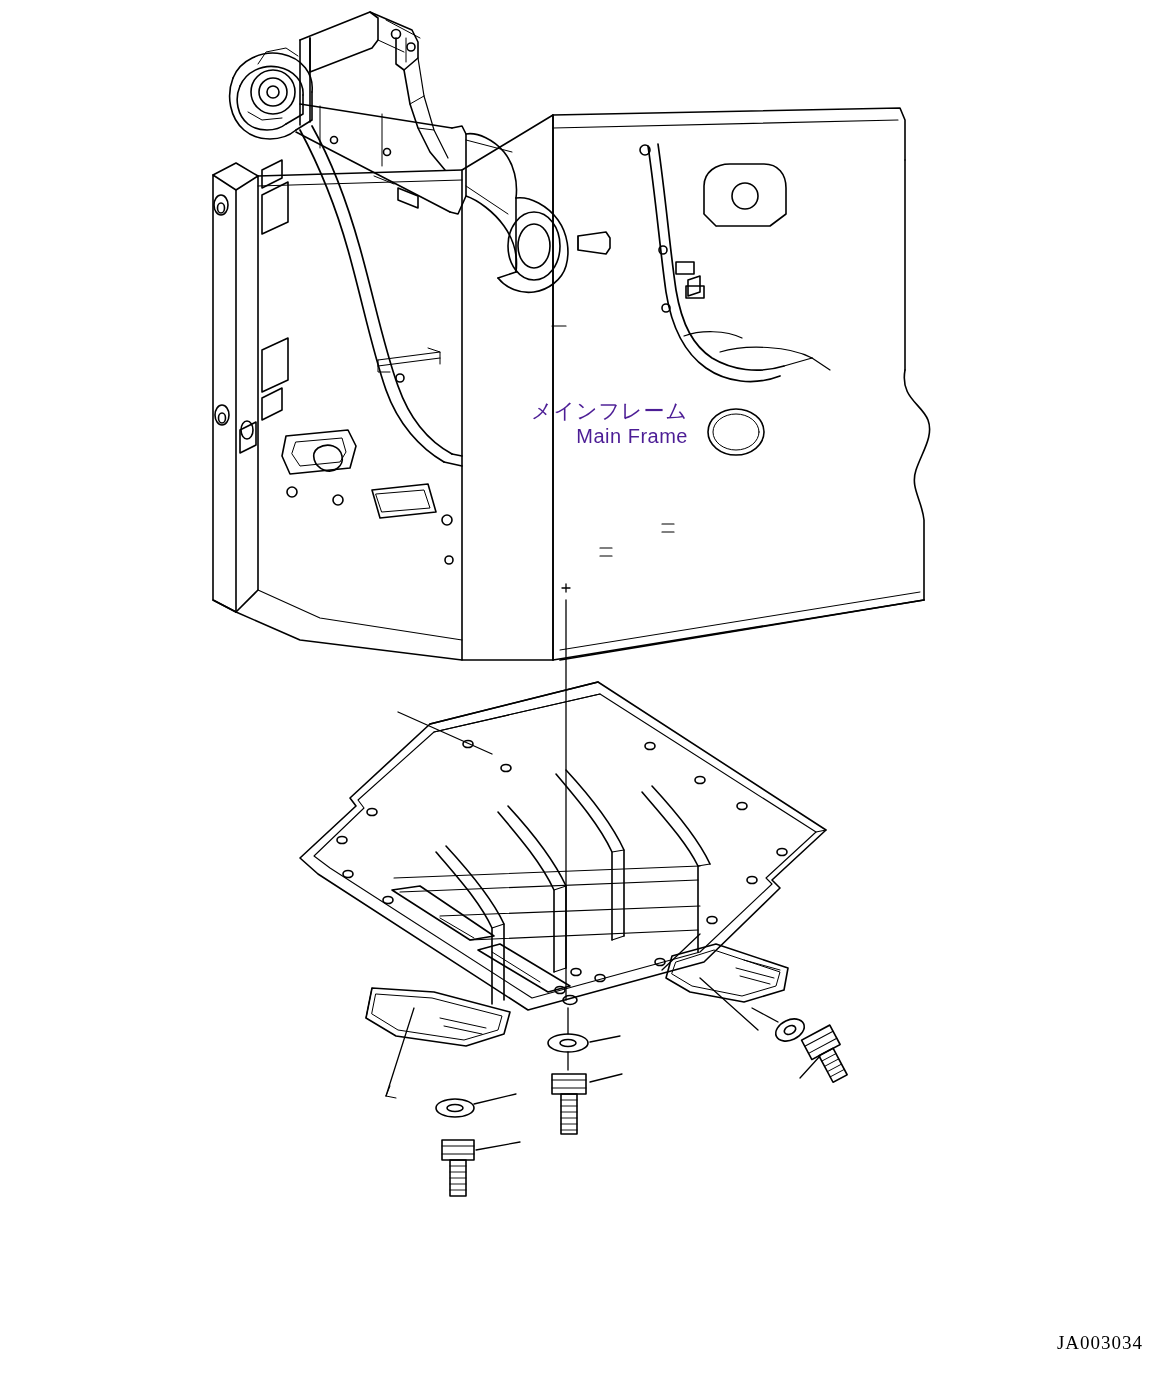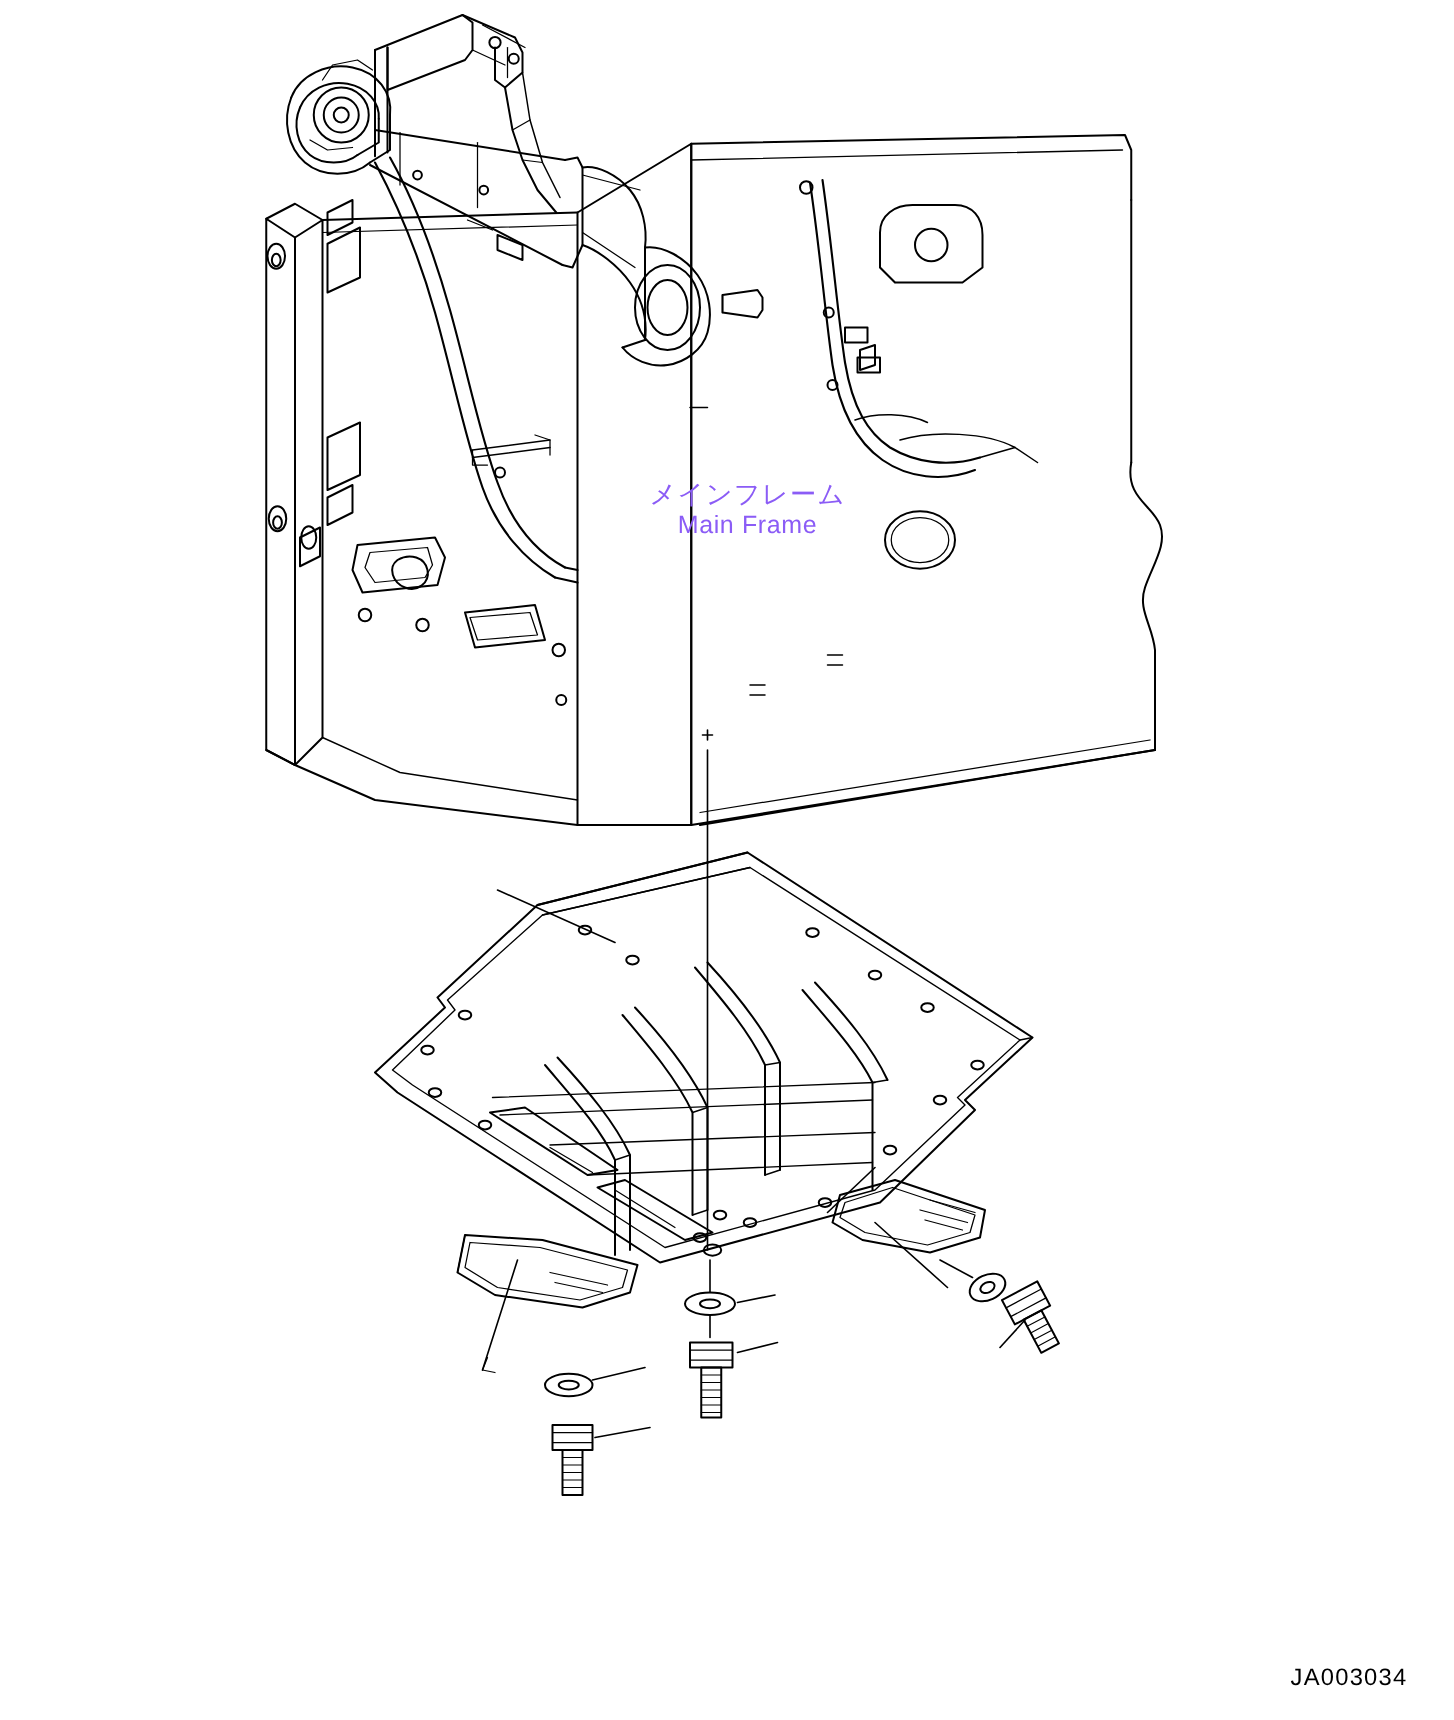--- a/index.html
+++ b/index.html
@@ -25,44 +25,44 @@
     position: absolute;
     top: 0;
     left: 0;
     width: 1163px;
     height: 1376px;
     display: block;
   }
   .label-main-frame {
     position: absolute;
     left: 508px;
-    top: 382px;
+    top: 398px;
     width: 180px;
-    text-align: center;
+    text-align: right;
     line-height: 1.25;
-    color: #8b5cf6;
+    color: #4c1d95;
     pointer-events: none;
   }
   .label-main-frame .jp {
     font-family: "DejaVu Sans", sans-serif;
     font-size: 21px;
     letter-spacing: 1px;
     white-space: nowrap;
   }
   .label-main-frame .en {
     font-family: Liberation Sans, sans-serif;
     font-size: 20px;
     letter-spacing: 0.5px;
     white-space: nowrap;
   }
   .drawing-number {
     position: absolute;
-    right: 37px;
+    right: 20px;
     bottom: 22px;
-    font-family: Liberation Sans, sans-serif;
+    font-family: Liberation Serif, serif;
     font-size: 19px;
     letter-spacing: 1px;
     color: #000;
   }
 </style>
 </head>
 <body>
 
 <div id="diagram-root">
 

